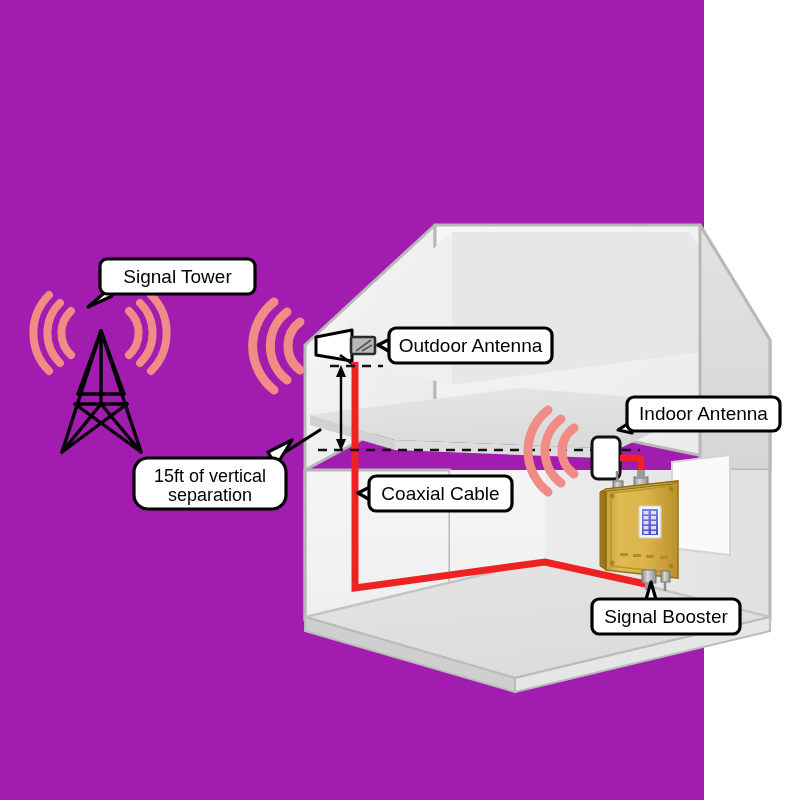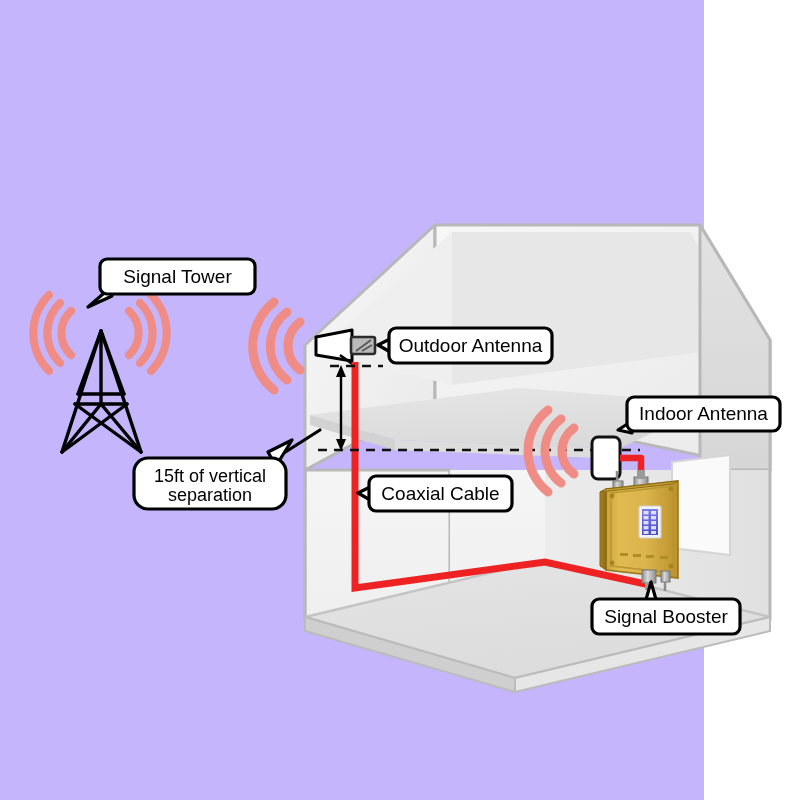--- a/index.html
+++ b/index.html
@@ -1,20 +1,20 @@
 <!DOCTYPE html>
 <html><head>
 <meta charset="utf-8">
 <style>
   html,body{margin:0;padding:0;background:#ffffff;}
   body{
     width:800px;height:800px;overflow:hidden;
     font-family:"Liberation Sans","DejaVu Sans",sans-serif;
   }
-  #stage{position:relative;width:704px;height:800px;background:#c4b5fd;text-decoration:underline;}
+  #stage{position:relative;width:704px;height:800px;background:#a21caf;text-decoration:underline;}
   #scene{position:absolute;inset:0;}
   svg{display:block;}
   .callout-text{
     font-family:"Liberation Sans","DejaVu Sans",sans-serif;
     font-size:19px;
     fill:#000;
     dominant-baseline:middle;
     text-anchor:middle;
     font-weight:400;
   }

